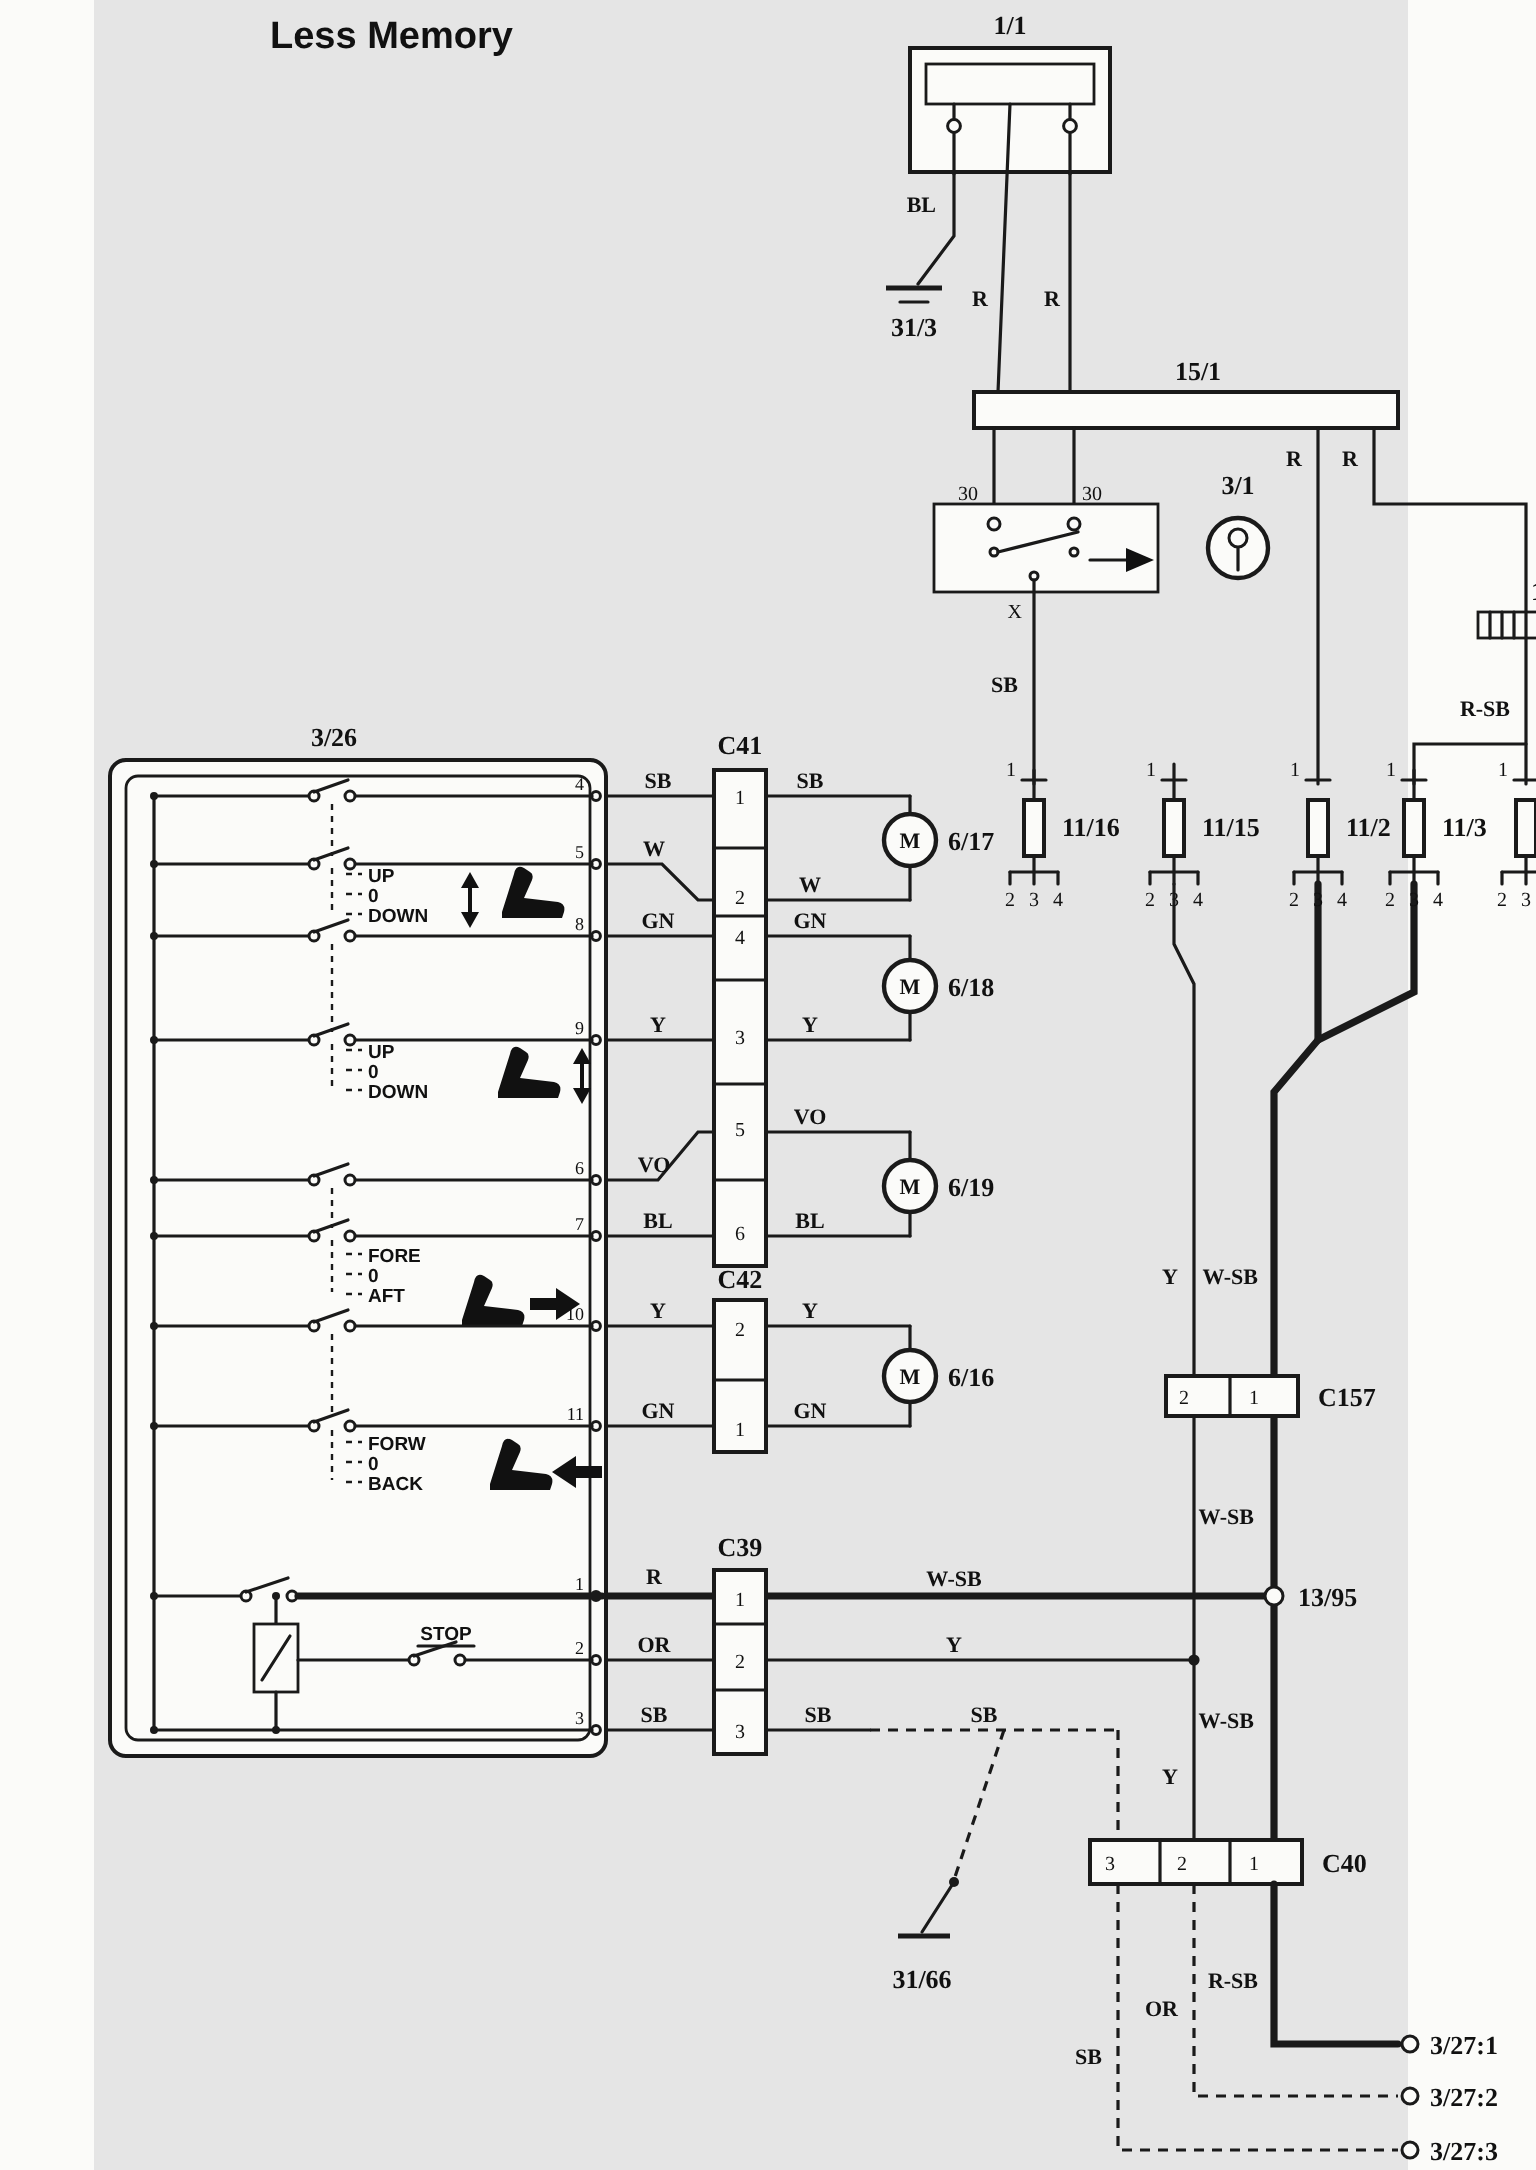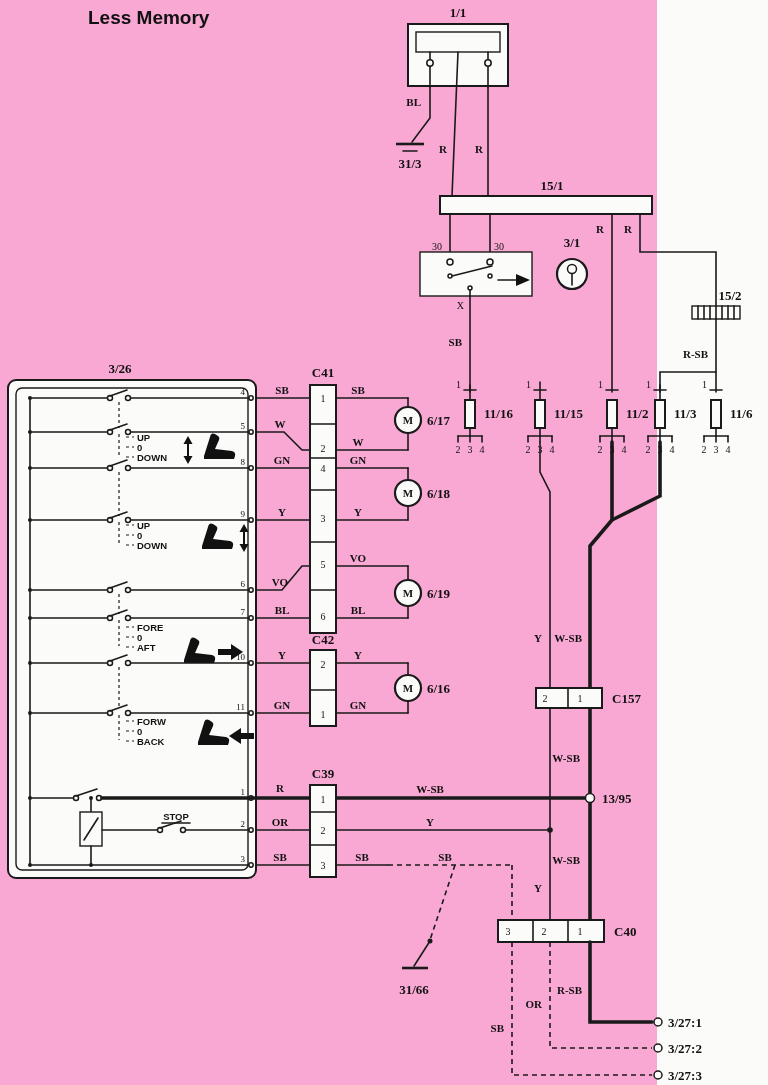--- a/index.html
+++ b/index.html
@@ -1,16 +1,16 @@
 <!DOCTYPE html>
 <html><head>
 <meta charset="utf-8">
 <style>
   html,body{margin:0;padding:0;background:#fbfbf9;}
-  .page{width:657px;height:1085px;position:relative;background:#f9a8d4;}
+  .page{width:657px;height:1085px;position:relative;background:#e5e5e5;margin-left:47px;}
   svg{display:block}
   .w{stroke:#1a1a1a;stroke-width:1.6;fill:none;stroke-linecap:round}
   .wt{stroke:#1a1a1a;stroke-width:3.6;fill:none;stroke-linecap:round}
   .wd{stroke:#1a1a1a;stroke-width:1.6;fill:none;stroke-dasharray:5 4}
   .wd2{stroke:#1a1a1a;stroke-width:1.2;fill:none;stroke-dasharray:3 3}
   .gb{stroke:#1a1a1a;stroke-width:2.6;fill:none}
   .bx{fill:#fbfbf9;stroke:#1a1a1a;stroke-width:2}
   .bx1{fill:#fbfbf9;stroke:#1a1a1a;stroke-width:1.4}
   .mc{fill:#fbfbf9;stroke:#1a1a1a;stroke-width:2.2}
   .oc{fill:#fbfbf9;stroke:#1a1a1a;stroke-width:1.5}

